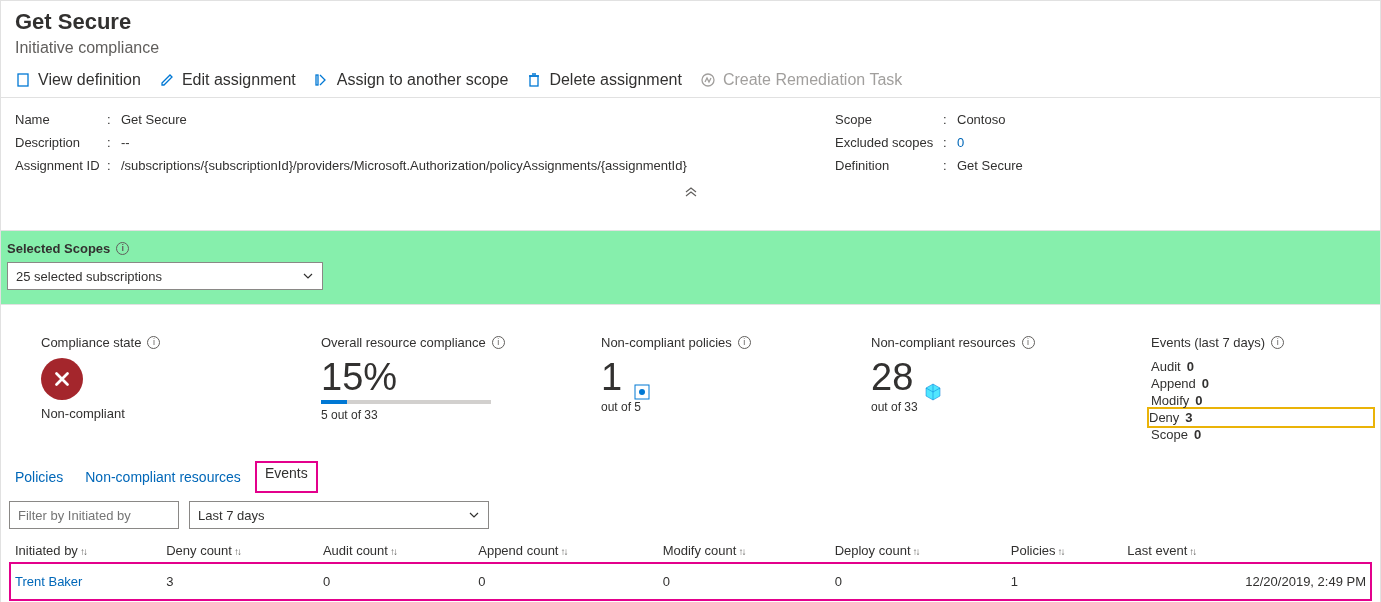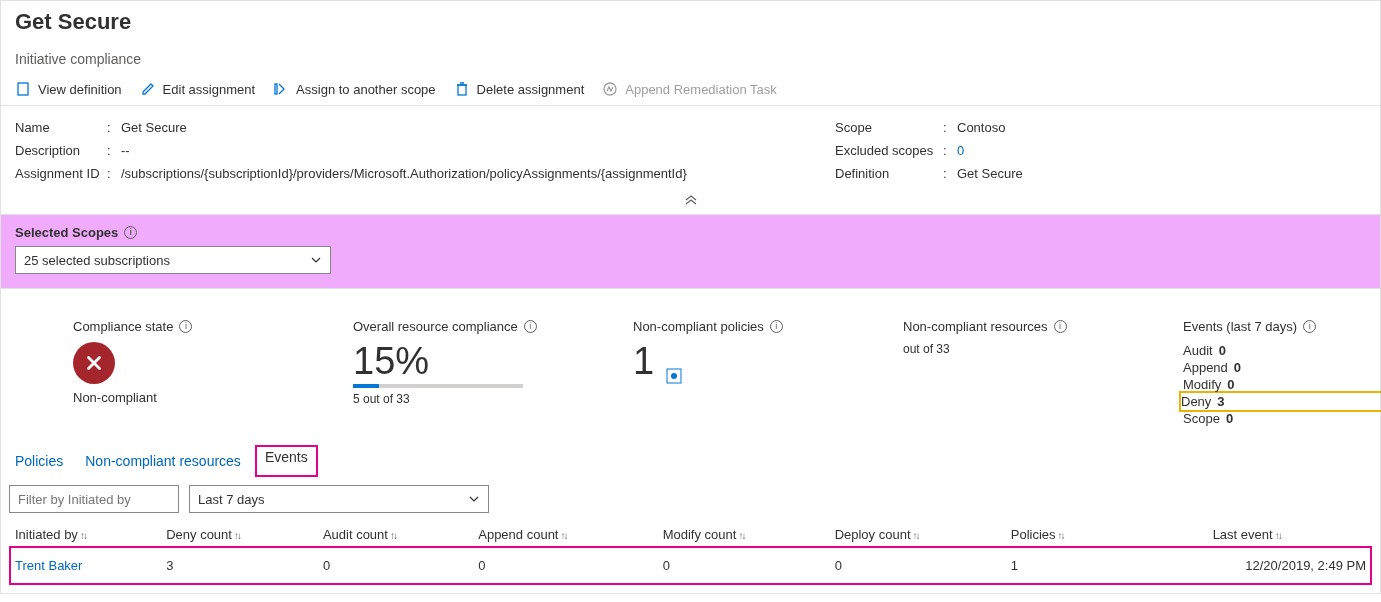--- a/index.html
+++ b/index.html
@@ -7,63 +7,63 @@
     margin: 0;
     font-family: "Segoe UI", -apple-system, Arial, sans-serif;
     font-size: 13px;
     color: #323130;
     background: #fff;
     width: 1381px;
   }
   .container { border: 1px solid #e1e1e1; }
   .header { padding: 8px 14px 6px; }
   .title { font-size: 22px; font-weight: 600; margin: 0; }
-  .subtitle { font-size: 14px; color: #605e5c; margin-top: 16px; }
+  .subtitle { font-size: 16px; color: #605e5c; margin-top: 4px; }
   .toolbar {
     display: flex; gap: 18px; align-items: center;
     padding: 8px 14px; border-bottom: 1px solid #e1e1e1;
   }
   .tbtn {
     display: flex; align-items: center; gap: 7px;
-    color: #323130; cursor: pointer; font-size: 13px;
+    color: #323130; cursor: pointer; font-size: 16px;
   }
   .tbtn.disabled { color: #a19f9d; cursor: default; }
   .ticon { width: 16px; height: 16px; display: inline-flex; align-items: center; justify-content: center; }
   .detail-grid {
     display: grid;
     grid-template-columns: 810px 1fr;
     padding: 10px 14px 6px;
     column-gap: 10px;
     font-size: 13px;
   }
   .drow { display: flex; padding: 4px 0; }
   .dlabel { width: 92px; color: #323130; }
   .dcolon { width: 14px; }
   .dval { color: #323130; }
   .dval.link { color: #0067b8; cursor: pointer; }
   .collapse-bar { text-align: center; padding: 2px 0 6px; color: #605e5c; }
   .collapse-bar svg { cursor: pointer; }
   .scopes {
-    background: #f0abfc; padding: 10px 14px 14px; border-top: 1px solid #e1e1e1; border-bottom: 1px solid #e1e1e1;
+    background: #86efac; padding: 10px 6px 14px; border-top: 1px solid #e1e1e1; border-bottom: 1px solid #e1e1e1; margin-top: 24px;
   }
   .scopes-label { font-size: 13px; font-weight: 600; display: flex; align-items: center; gap: 6px; margin-bottom: 6px; }
   .info-icon {
     display:inline-flex; width:13px; height:13px; border:1px solid #605e5c; border-radius:50%;
     align-items:center; justify-content:center; font-size:9px; color:#605e5c; line-height:1;
   }
   .dropdown {
     background:#fff; border:1px solid #8a8886; width:316px; height:28px;
     display:flex; align-items:center; justify-content:space-between; padding:0 8px; cursor:pointer;
   }
   .chev { width:12px; height:12px; }
   .kpis {
     display: flex; padding: 30px 40px 20px 40px; gap: 10px; flex-wrap: nowrap;
   }
   .kpi { flex: 0 0 auto; }
-  .kpi-compliance { width: 270px; margin-left: 32px; }
+  .kpi-compliance { width: 270px; }
   .kpi-overall { width: 270px; }
   .kpi-nc-pol { width: 260px; }
   .kpi-nc-res { width: 270px; }
   .kpi-events { width: 220px; }
   .kpi-title { font-size: 13px; display:flex; align-items:center; gap:6px; margin-bottom:8px; }
   .comp-row { display:flex; align-items:center; gap:0; flex-direction:column; align-items:flex-start;}
   .fail-badge {
     width:42px; height:42px; border-radius:50%; background:#a4262c;
     display:flex; align-items:center; justify-content:center; color:#fff; margin-bottom:6px;
   }
@@ -143,21 +143,21 @@
       </span>
       <span>Delete assignment</span>
     </div>
     <div class="tbtn disabled">
       <span class="ticon">
         <svg viewBox="0 0 16 16" fill="none" stroke="#a19f9d" stroke-width="1.3">
             <circle cx="8" cy="8" r="6"></circle>
             <path d="M5 10 L7 6 L9 10 L11 6"></path>
           </svg>
       </span>
-      <span>Append Remediation Task</span>
+      <span>Create Remediation Task</span>
     </div>
   </div>
 
   <div class="detail-grid">
     <div>
       <div class="drow">
           <span class="dlabel">Name</span>
           <span class="dcolon">:</span>
           <span class="dval">Get Secure</span>
         </div>
@@ -247,27 +247,37 @@
         </div>
       <div class="bignum">
         <span>1</span>
         <span class="mini-icon">
           <svg viewBox="0 0 20 20">
               <rect x="3" y="3" width="14" height="14" fill="#fff" stroke="#0078d4" stroke-width="1"></rect>
               <circle cx="10" cy="10" r="3" fill="#0078d4"></circle>
             </svg>
         </span>
       </div>
+      <div class="subnum">out of 5</div>
     </div>
 
     <div class="kpi kpi-nc-res">
       <div class="kpi-title">
           <span>Non-compliant resources</span>
           <span class="info-icon">i</span>
         </div>
+      <div class="bignum">
+        <span>28</span>
+        <span class="mini-icon">
+          <svg viewBox="0 0 20 20">
+              <path d="M10 2 L17 6 L17 14 L10 18 L3 14 L3 6 Z" fill="#50e6ff" stroke="#0078d4" stroke-width="0.5"></path>
+              <path d="M10 2 L10 10 L3 6 M10 10 L17 6 M10 10 L10 18" stroke="#0078d4" stroke-width="0.5" fill="none"></path>
+            </svg>
+        </span>
+      </div>
       <div class="subnum">out of 33</div>
     </div>
 
     <div class="kpi kpi-events">
       <div class="kpi-title">
           <span>Events (last 7 days)</span>
           <span class="info-icon">i</span>
         </div>
       <div class="events-list">
         <div class="erow">
@@ -313,21 +323,21 @@
   <table class="table">
     <thead>
       <tr>
         <th><span>Initiated by</span><span class="sorticons">↑↓</span></th>
         <th><span>Deny count</span><span class="sorticons">↑↓</span></th>
         <th><span>Audit count</span><span class="sorticons">↑↓</span></th>
         <th><span>Append count</span><span class="sorticons">↑↓</span></th>
         <th><span>Modify count</span><span class="sorticons">↑↓</span></th>
         <th><span>Deploy count</span><span class="sorticons">↑↓</span></th>
         <th><span>Policies</span><span class="sorticons">↑↓</span></th>
-        <th style="text-align:center"><span>Last event</span><span class="sorticons">↑↓</span></th>
+        <th style="text-align:left"><span>Last event</span><span class="sorticons">↑↓</span></th>
       </tr>
     </thead>
     <tbody>
       <tr class="row-hl">
         <td><span class="link">Trent Baker</span></td>
         <td>3</td>
         <td>0</td>
         <td>0</td>
         <td>0</td>
         <td>0</td>

